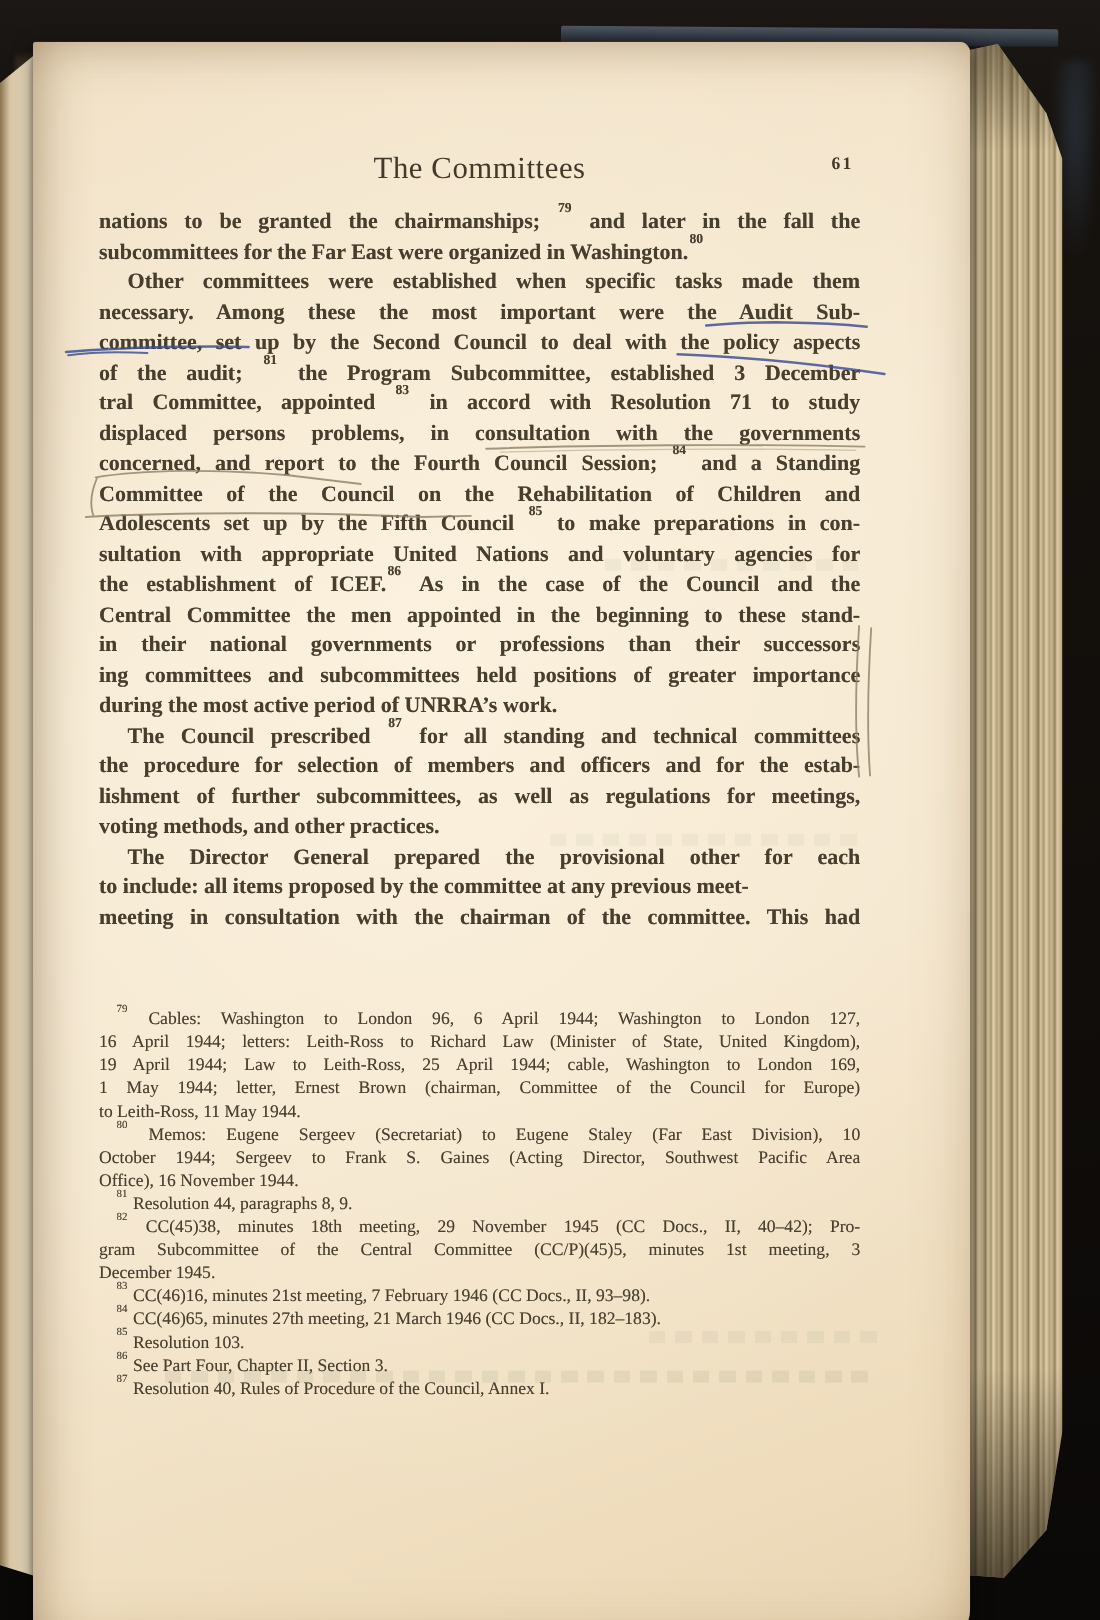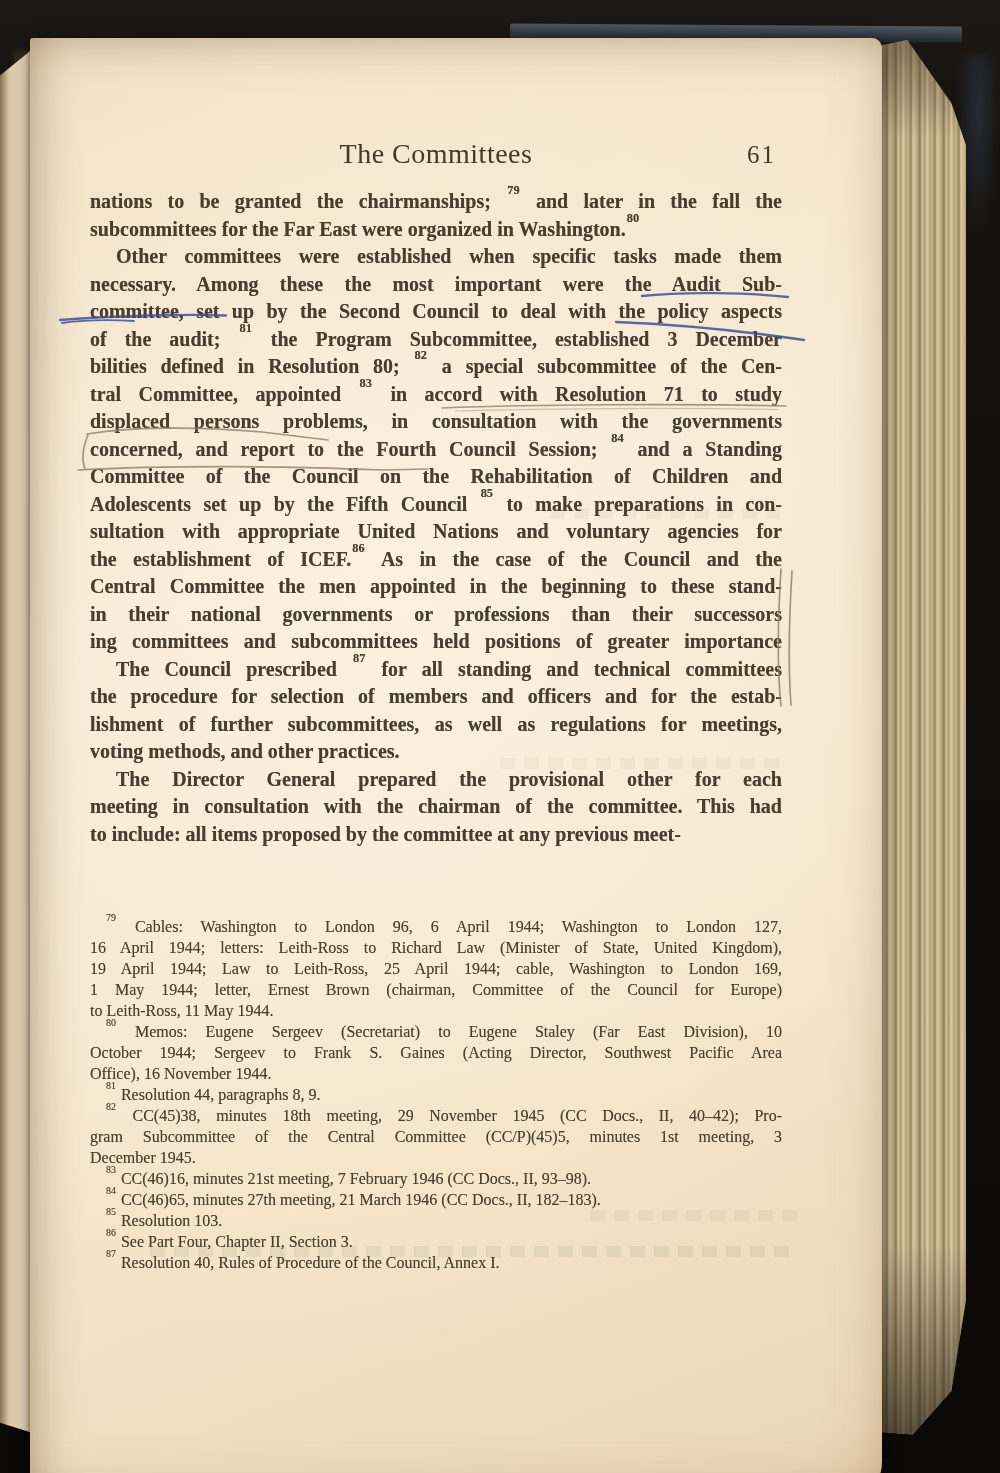--- a/index.html
+++ b/index.html
@@ -55,21 +55,21 @@
   
   .running-head {
     position:absolute; left:60px; top:100px; width:692px; height:40px;
     color:#43392a;
   }
   .running-head .title {
     position:absolute; left:0; right:0; text-align:center;
     font-size:28px; letter-spacing:.5px;
   }
   .running-head .folio {
-    position:absolute; right:6px; top:3px; font-size:25px; letter-spacing:2px;
+    position:absolute; right:6px; top:3px; font-size:16px; letter-spacing:2px;font-weight:bold;
   }
   .body-text {
     position:absolute; left:60px; top:150px; width:692px;
     font-size:20px; line-height:27.5px; color:#473e2e;
     text-shadow: 0 0 .5px rgba(71,62,46,.55);
     font-weight: bold;
   }
   .footnotes {
     position:absolute; left:60px; top:878px; width:692px;
     font-size:16px; line-height:21px; color:#483f2f;
@@ -112,42 +112,42 @@
   <div class="body-text">
       <div class="para">
         <div class="tline body-line">nations to be granted the chairmanships; <sup>79</sup> and later in the fall the</div>
         <div class="tline body-line last">subcommittees for the Far East were organized in Washington.<sup>80</sup></div>
       </div>
       <div class="para">
         <div class="tline body-line indent">Other committees were established when specific tasks made them</div>
         <div class="tline body-line">necessary. Among these the most important were the Audit Sub-</div>
         <div class="tline body-line">committee, set up by the Second Council to deal with the policy aspects</div>
         <div class="tline body-line">of the audit; <sup>81</sup> the Program Subcommittee, established 3 December</div>
-        <div class="tline body-line">bilities defined in Resolution 80; <sup>82</sup> a special subcommittee of the Cen-</div>
         <div class="tline body-line">tral Committee, appointed <sup>83</sup> in accord with Resolution 71 to study</div>
         <div class="tline body-line">displaced persons problems, in consultation with the governments</div>
         <div class="tline body-line">concerned, and report to the Fourth Council Session; <sup>84</sup> and a Standing</div>
         <div class="tline body-line">Committee of the Council on the Rehabilitation of Children and</div>
         <div class="tline body-line">Adolescents set up by the Fifth Council <sup>85</sup> to make preparations in con-</div>
         <div class="tline body-line">sultation with appropriate United Nations and voluntary agencies for</div>
         <div class="tline body-line">the establishment of ICEF.<sup>86</sup> As in the case of the Council and the</div>
         <div class="tline body-line">Central Committee the men appointed in the beginning to these stand-</div>
         <div class="tline body-line">in their national governments or professions than their successors</div>
         <div class="tline body-line">ing committees and subcommittees held positions of greater importance</div>
+        <div class="tline body-line last">during the most active period of UNRRA’s work.</div>
       </div>
       <div class="para">
         <div class="tline body-line indent">The Council prescribed <sup>87</sup> for all standing and technical committees</div>
         <div class="tline body-line">the procedure for selection of members and officers and for the estab-</div>
         <div class="tline body-line">lishment of further subcommittees, as well as regulations for meetings,</div>
         <div class="tline body-line last">voting methods, and other practices.</div>
       </div>
       <div class="para">
         <div class="tline body-line indent">The Director General prepared the provisional other for each</div>
+        <div class="tline body-line last">to include: all items proposed by the committee at any previous meet-</div>
         <div class="tline body-line">meeting in consultation with the chairman of the committee. This had</div>
-        <div class="tline body-line last">to include: all items proposed by the committee at any previous meet-</div>
       </div>
     </div>
 
   <div class="footnotes">
       <div class="para">
         <div class="tline fn-line indent"><sup>79</sup> Cables: Washington to London 96, 6 April 1944; Washington to London 127,</div>
         <div class="tline fn-line">16 April 1944; letters: Leith-Ross to Richard Law (Minister of State, United Kingdom),</div>
         <div class="tline fn-line">19 April 1944; Law to Leith-Ross, 25 April 1944; cable, Washington to London 169,</div>
         <div class="tline fn-line">1 May 1944; letter, Ernest Brown (chairman, Committee of the Council for Europe)</div>
         <div class="tline fn-line last">to Leith-Ross, 11 May 1944.</div>

